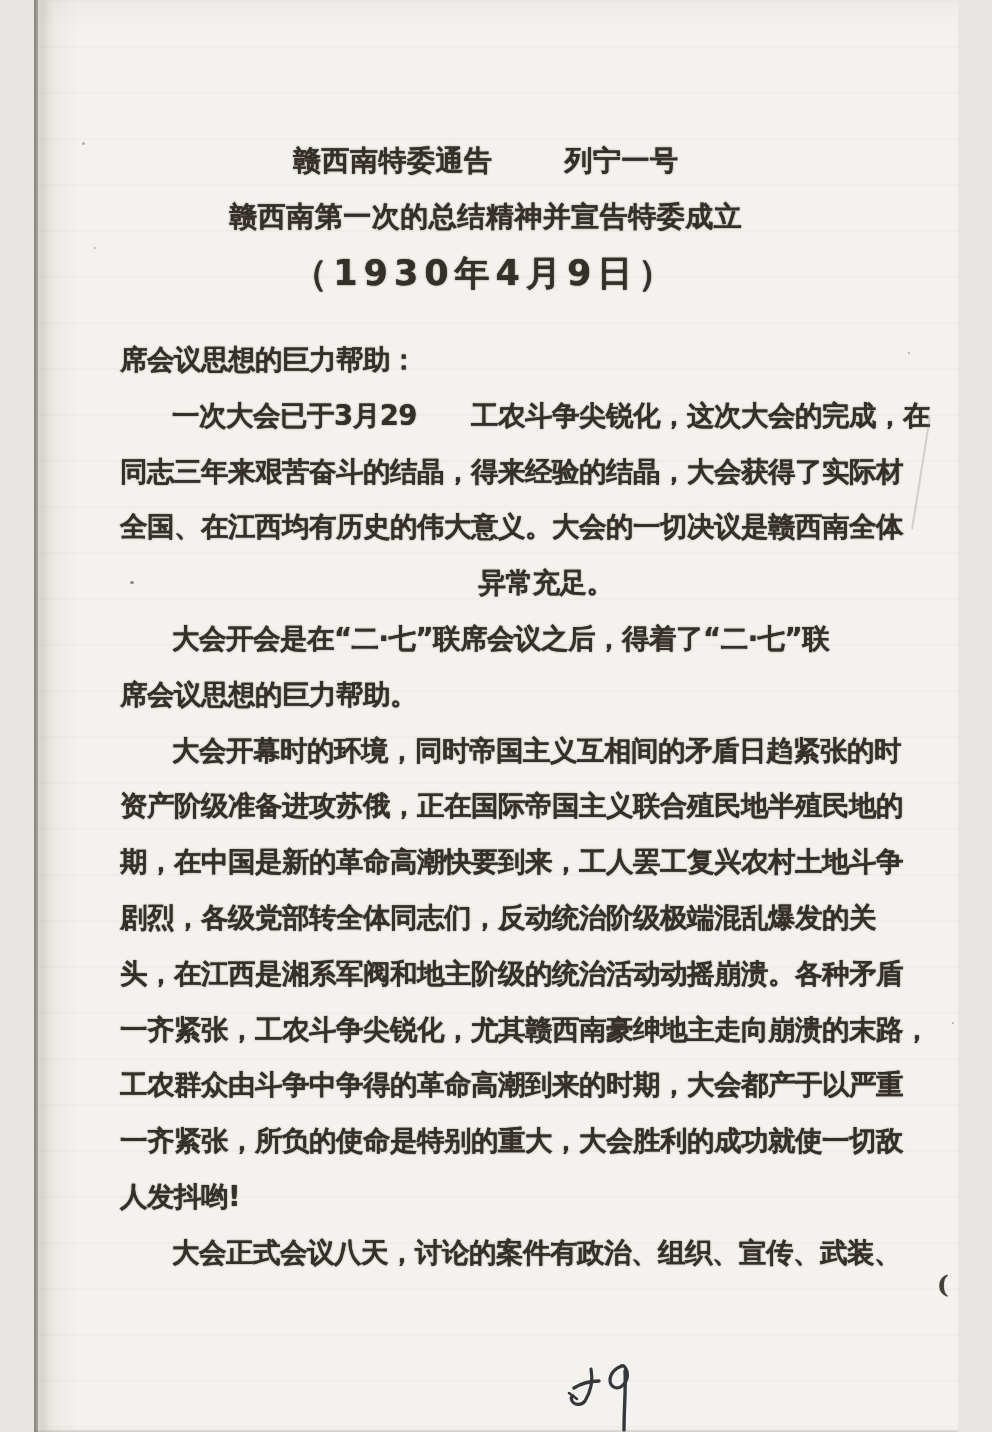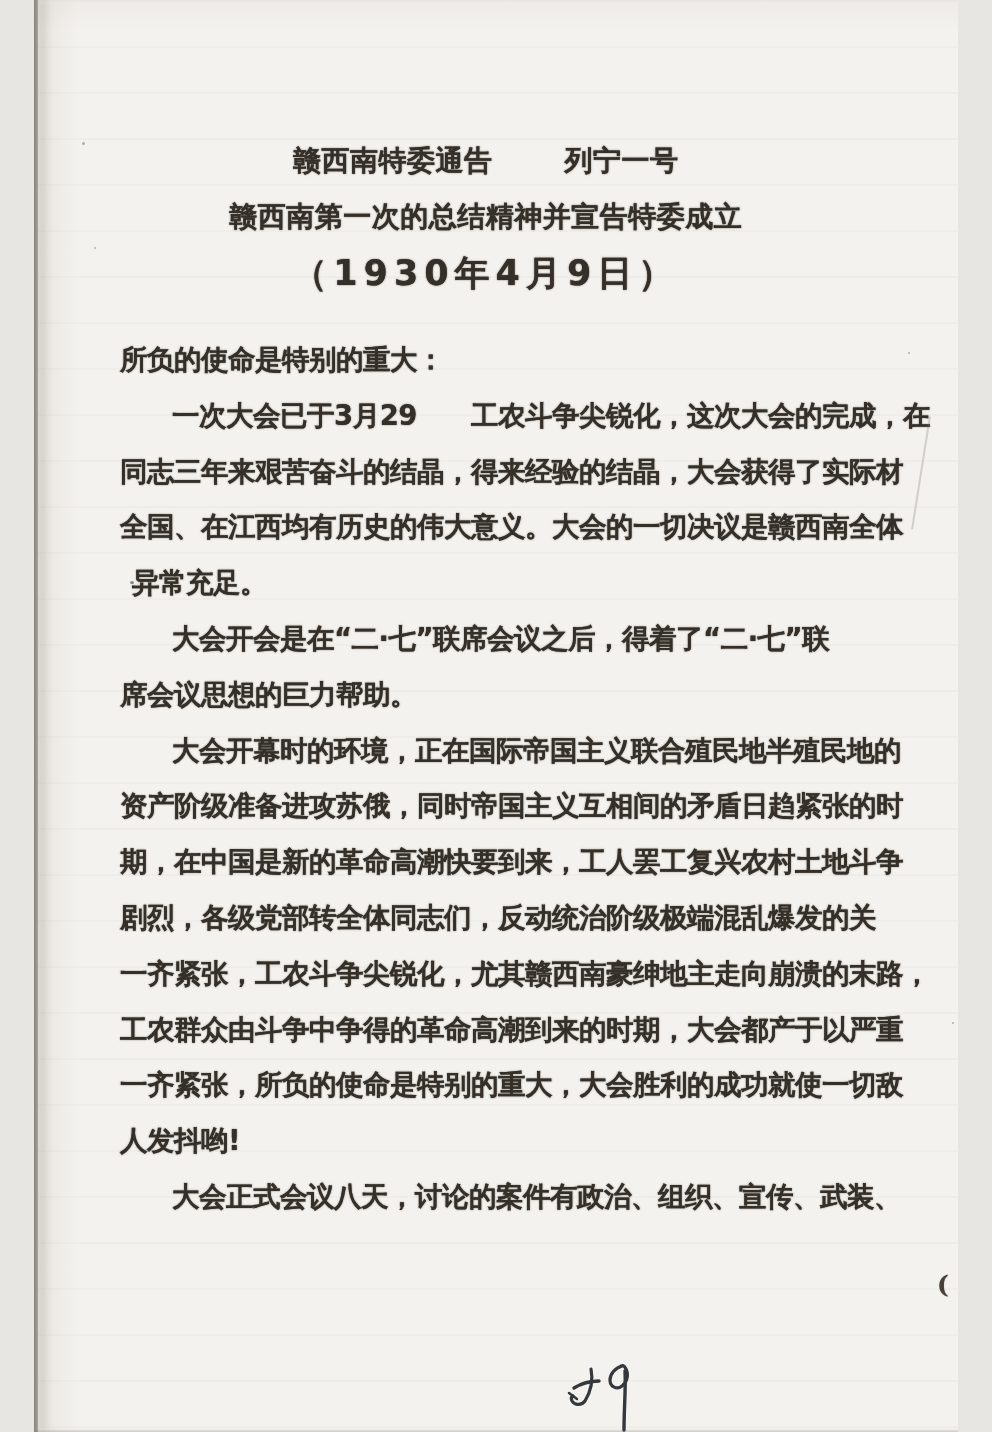--- a/index.html
+++ b/index.html
@@ -42,21 +42,21 @@
     filter:blur(0.35px);
   }
   .bline{
     font-size:27.5px;font-weight:600;
     height:55.8px;line-height:55.8px;
     letter-spacing:-0.5px;white-space:nowrap;
     text-shadow:0 0 1px rgba(48,41,33,0.8), 0 0 2.5px rgba(48,41,33,0.25);
   }
   .ind0{padding-left:0;}
   .ind1{padding-left:52px;}
-  .ind2{padding-left:12px;}
+  .ind2{padding-left:12px;text-align:center;}
   .page-number{
     position:absolute;left:903px;top:1270px;
     font-family:"DejaVu Serif", serif;
     font-size:25px;font-weight:600;letter-spacing:4px;
     color:#453f38;white-space:nowrap;
     filter:blur(0.25px);
     text-shadow:0 0 1px rgba(60,54,46,0.6);
   }
   .handwritten{position:absolute;left:528px;top:1358px;}
   .scratch{
@@ -81,31 +81,32 @@
 
   <div class="title-wrap">
     <div class="t-line">
       <span>赣西南特委通告</span><span class="t-gap"></span><span>列宁一号</span>
     </div>
     <div class="t-line">赣西南第一次的总结精神并宣告特委成立</div>
     <div class="t-line t-date">（1930年4月9日）</div>
   </div>
 
   <div class="body-lines">
-      <div class="bline ind0">所负的使命是特别的重大：</div>
+      <div class="bline ind0">席会议思想的巨力帮助：</div>
       <div class="bline ind1">一次大会已于3月29　　工农斗争尖锐化，这次大会的完成，在</div>
       <div class="bline ind0">同志三年来艰苦奋斗的结晶，得来经验的结晶，大会获得了实际材</div>
       <div class="bline ind0">全国、在江西均有历史的伟大意义。大会的一切决议是赣西南全体</div>
       <div class="bline ind2">异常充足。</div>
       <div class="bline ind1">大会开会是在“二·七”联席会议之后，得着了“二·七”联</div>
       <div class="bline ind0">席会议思想的巨力帮助。</div>
-      <div class="bline ind1">大会开幕时的环境，正在国际帝国主义联合殖民地半殖民地的</div>
-      <div class="bline ind0">资产阶级准备进攻苏俄，同时帝国主义互相间的矛盾日趋紧张的时</div>
+      <div class="bline ind1">大会开幕时的环境，同时帝国主义互相间的矛盾日趋紧张的时</div>
+      <div class="bline ind0">资产阶级准备进攻苏俄，正在国际帝国主义联合殖民地半殖民地的</div>
       <div class="bline ind0">期，在中国是新的革命高潮快要到来，工人罢工复兴农村土地斗争</div>
       <div class="bline ind0">剧烈，各级党部转全体同志们，反动统治阶级极端混乱爆发的关</div>
+      <div class="bline ind0">头，在江西是湘系军阀和地主阶级的统治活动动摇崩溃。各种矛盾</div>
       <div class="bline ind0">一齐紧张，工农斗争尖锐化，尤其赣西南豪绅地主走向崩溃的末路，</div>
       <div class="bline ind0">工农群众由斗争中争得的革命高潮到来的时期，大会都产于以严重</div>
       <div class="bline ind0">一齐紧张，所负的使命是特别的重大，大会胜利的成功就使一切敌</div>
       <div class="bline ind0">人发抖哟!</div>
       <div class="bline ind1">大会正式会议八天，讨论的案件有政治、组织、宣传、武装、</div>
     </div>
 
   <div class="page-number">( 1 )</div>
 
   <svg class="handwritten" width="84" height="74" viewBox="0 0 84 74" fill="none">

